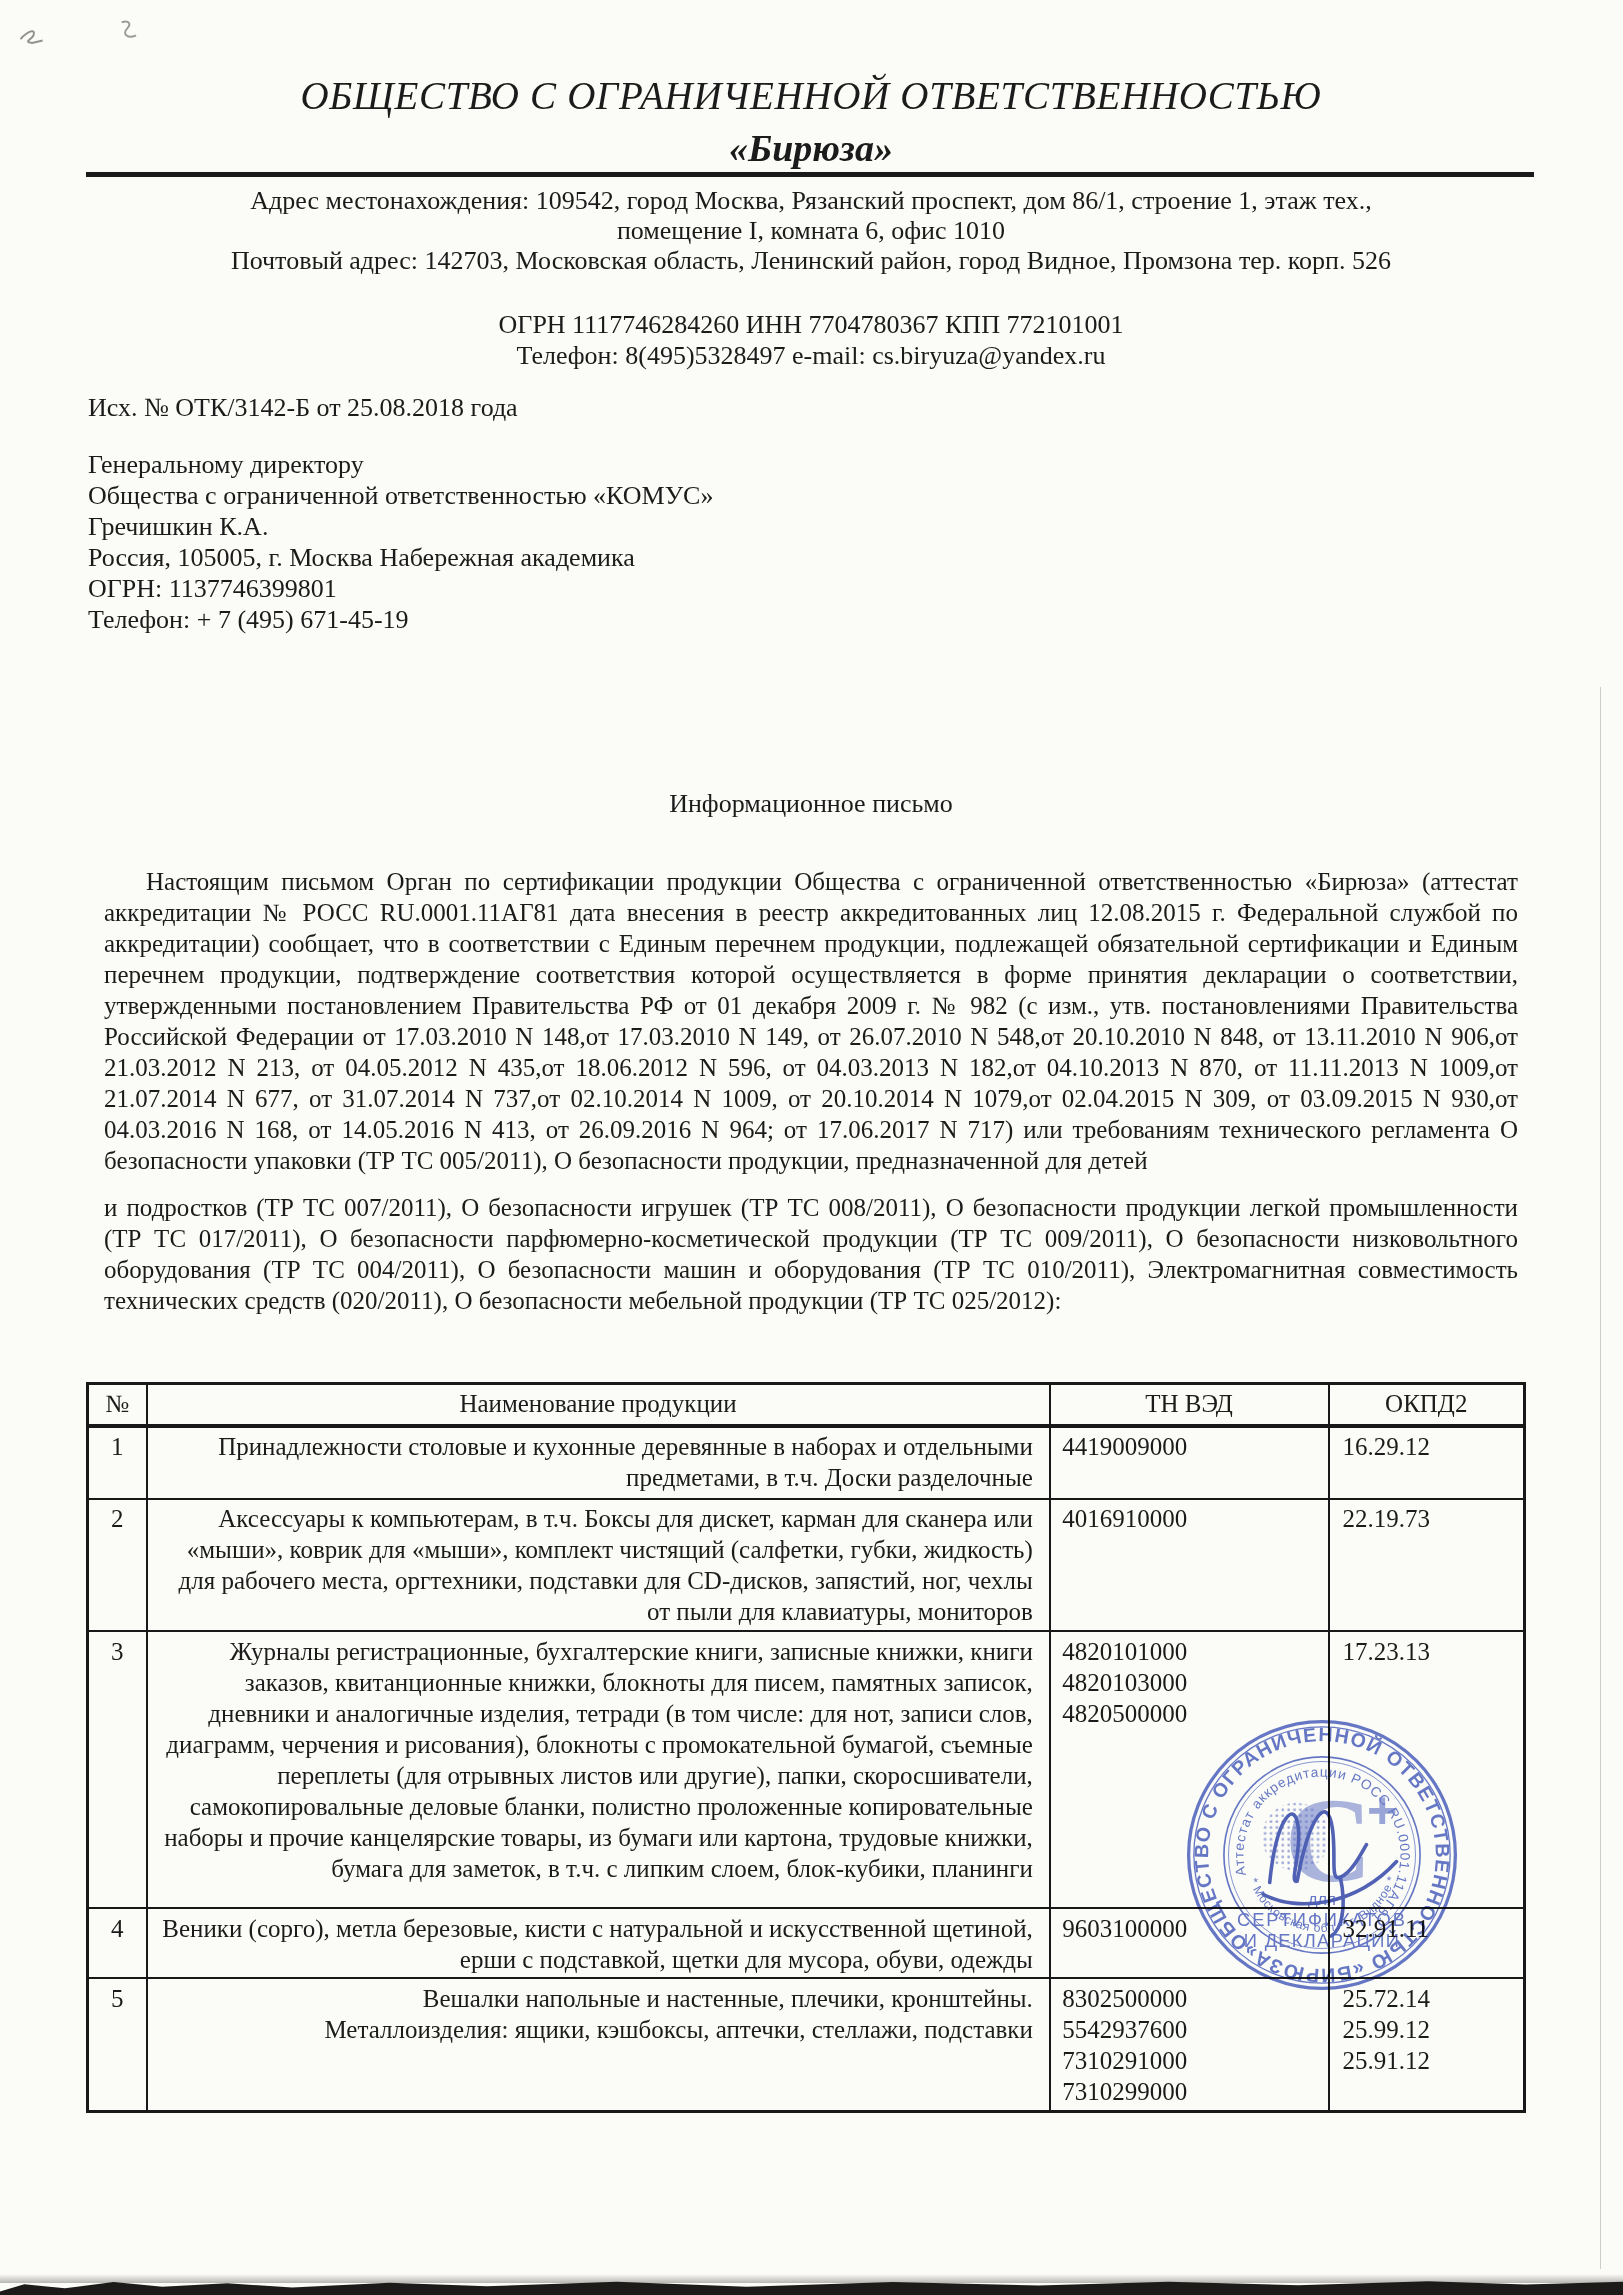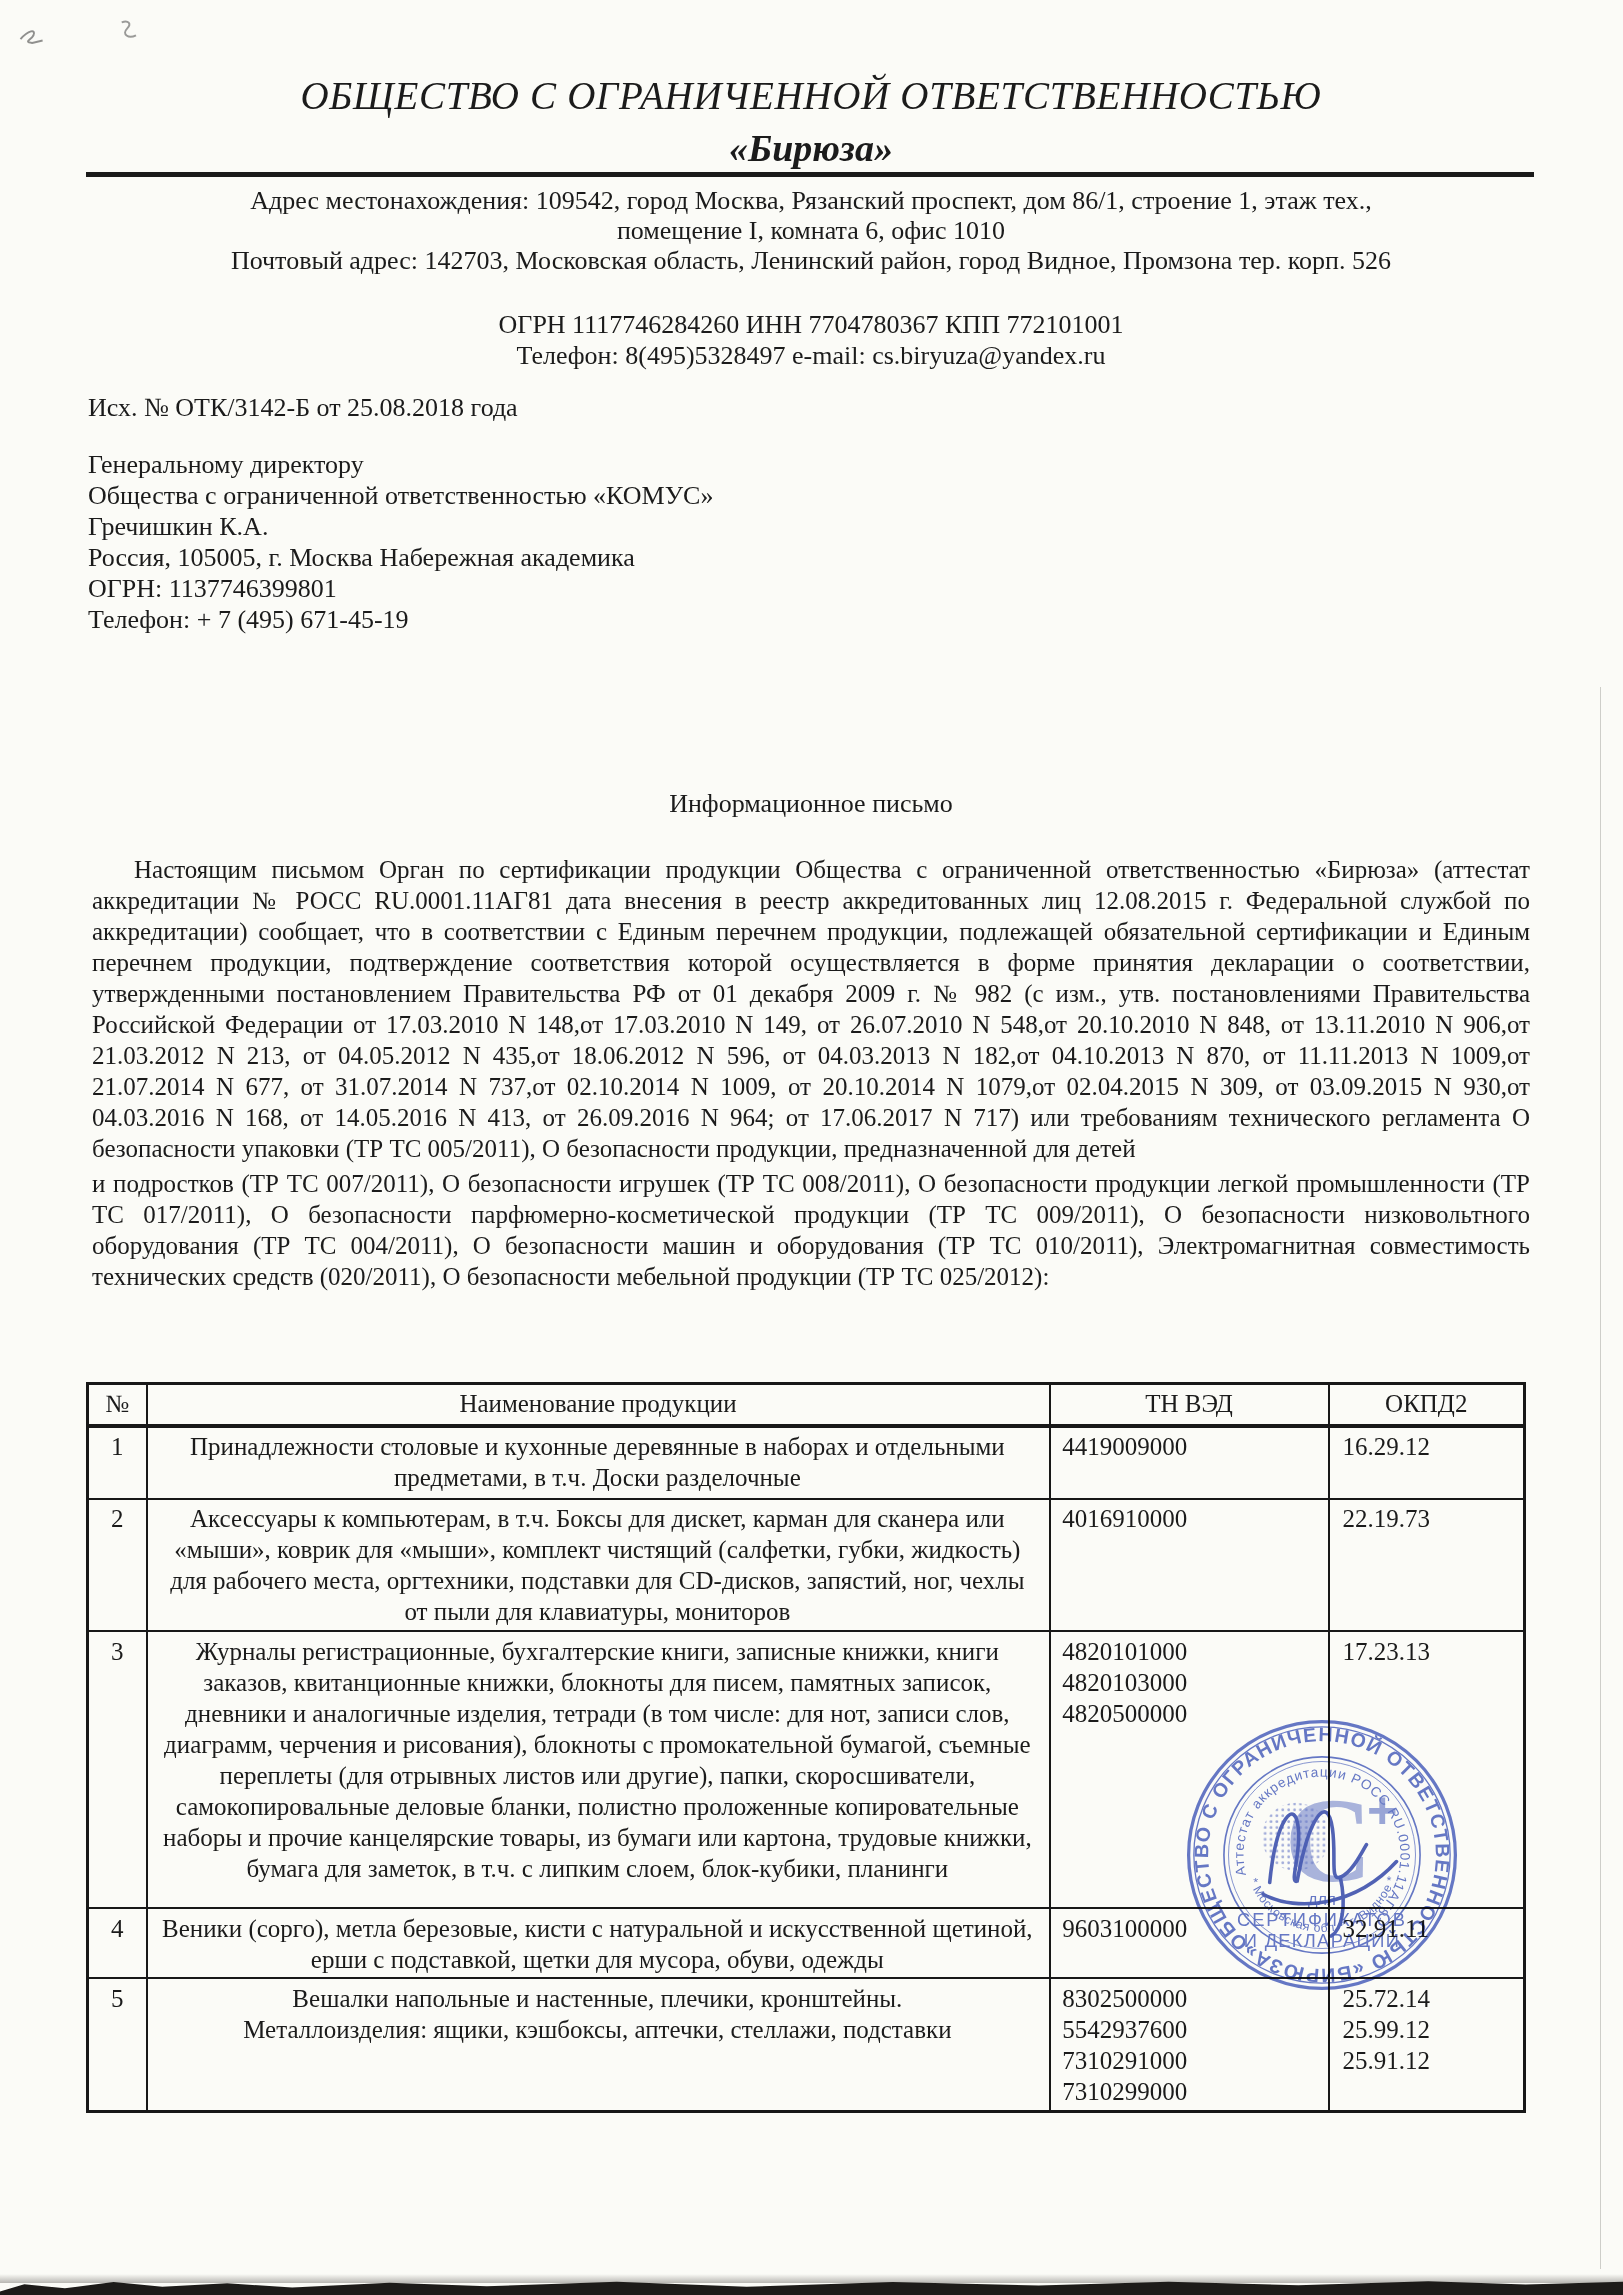--- a/index.html
+++ b/index.html
@@ -22,39 +22,39 @@
   #reg-line{top:310px;font-size:26px}
   #phone-line{top:341px;font-size:26px}
 
   #outgoing-ref{top:393px;left:88px;font-size:26px}
 
   #recipient{top:449px;left:88px;width:1446px;font-size:26px;line-height:31px}
 
   #letter-title{top:789px;font-size:26px}
 
   #body-text{top:850px;left:88px;width:1446px;font-size:25px;line-height:31px;text-align:justify;text-justify:inter-word}
-  #body-text p{margin:4px;padding:0}
+  #body-text p{margin:16px;padding:0}
   #body-par1{text-indent:42px}
 
   #table-wrap{top:1382px;left:86px}
   table.ptable{border-collapse:collapse;width:1437px;table-layout:fixed;background:transparent}
   table.ptable th,table.ptable td{
     font-size:25px;line-height:31px;font-weight:normal;
     vertical-align:top;word-wrap:break-word;
   }
   table.ptable{border:3.3px solid #181818}
   table.ptable th{border-bottom:4.6px solid #181818;text-align:center;padding:2.6px 3.9px 3.9px 3.9px}
   table.ptable th+th, table.ptable td+td{border-left:2px solid #181818}
   table.ptable tbody td{border-top:2.6px solid #181818}
   col.c-num{width:59px}
   col.c-name{width:903px}
   col.c-tnved{width:279px}
   col.c-okpd{width:196px}
   td.col-num{text-align:center;padding-top:3.9px}
-  td.col-name{padding:3.9px 15.7px 2.6px 14.4px;text-align:center}
+  td.col-name{padding:3.9px 15.7px 2.6px 14.4px;text-align:right}
   td.col-tnved{padding:3.9px 6.5px 2.6px 11.8px}
   td.col-okpd{padding:3.9px 5.2px 2.6px 13px}
   tr.hrow{height:42px}
   tr.r0{height:73px}
   tr.r1{height:122px}
   tr.r2{height:277px}
   tr.r3{height:66px}
   tr.r4{height:124px}
 
   #stamp{left:1186px;top:1719px;width:272px;height:272px;mix-blend-mode:multiply;opacity:.93}

